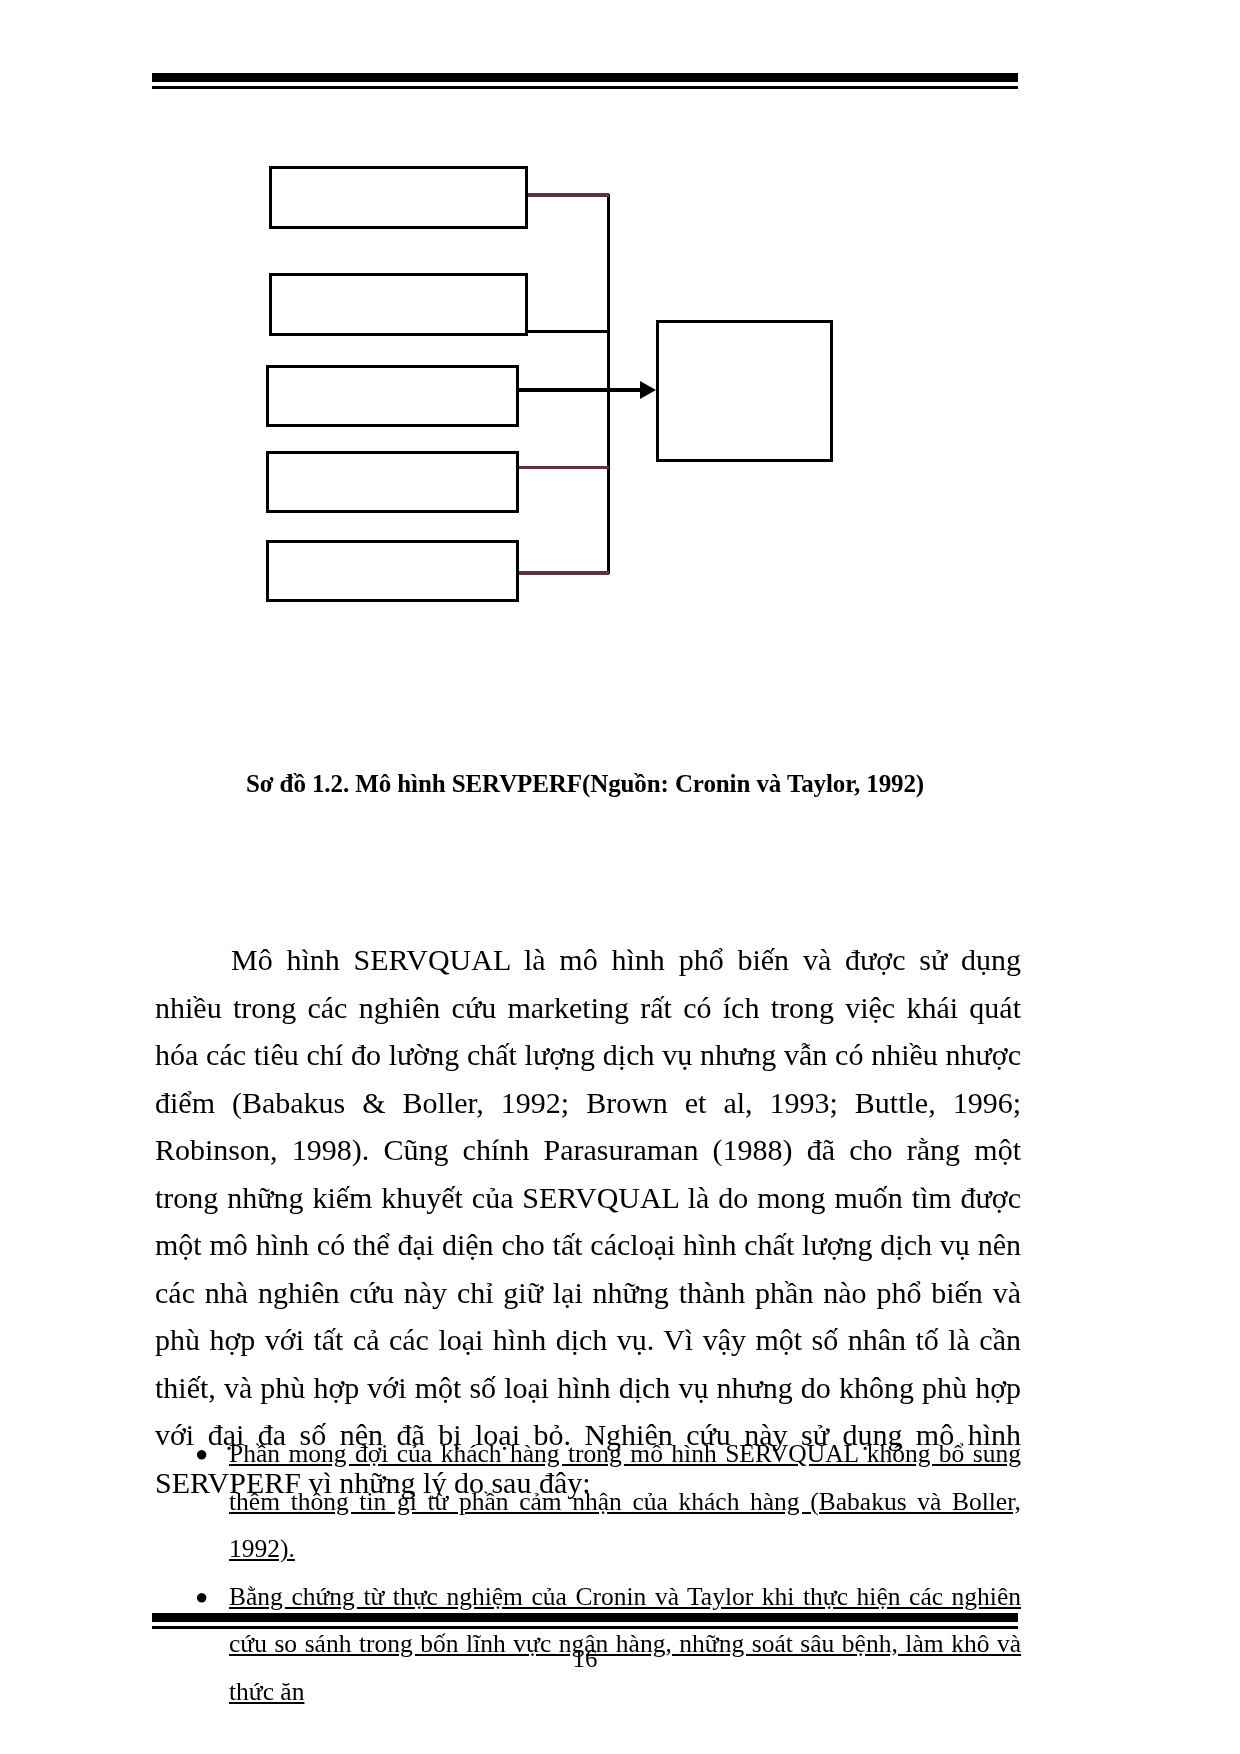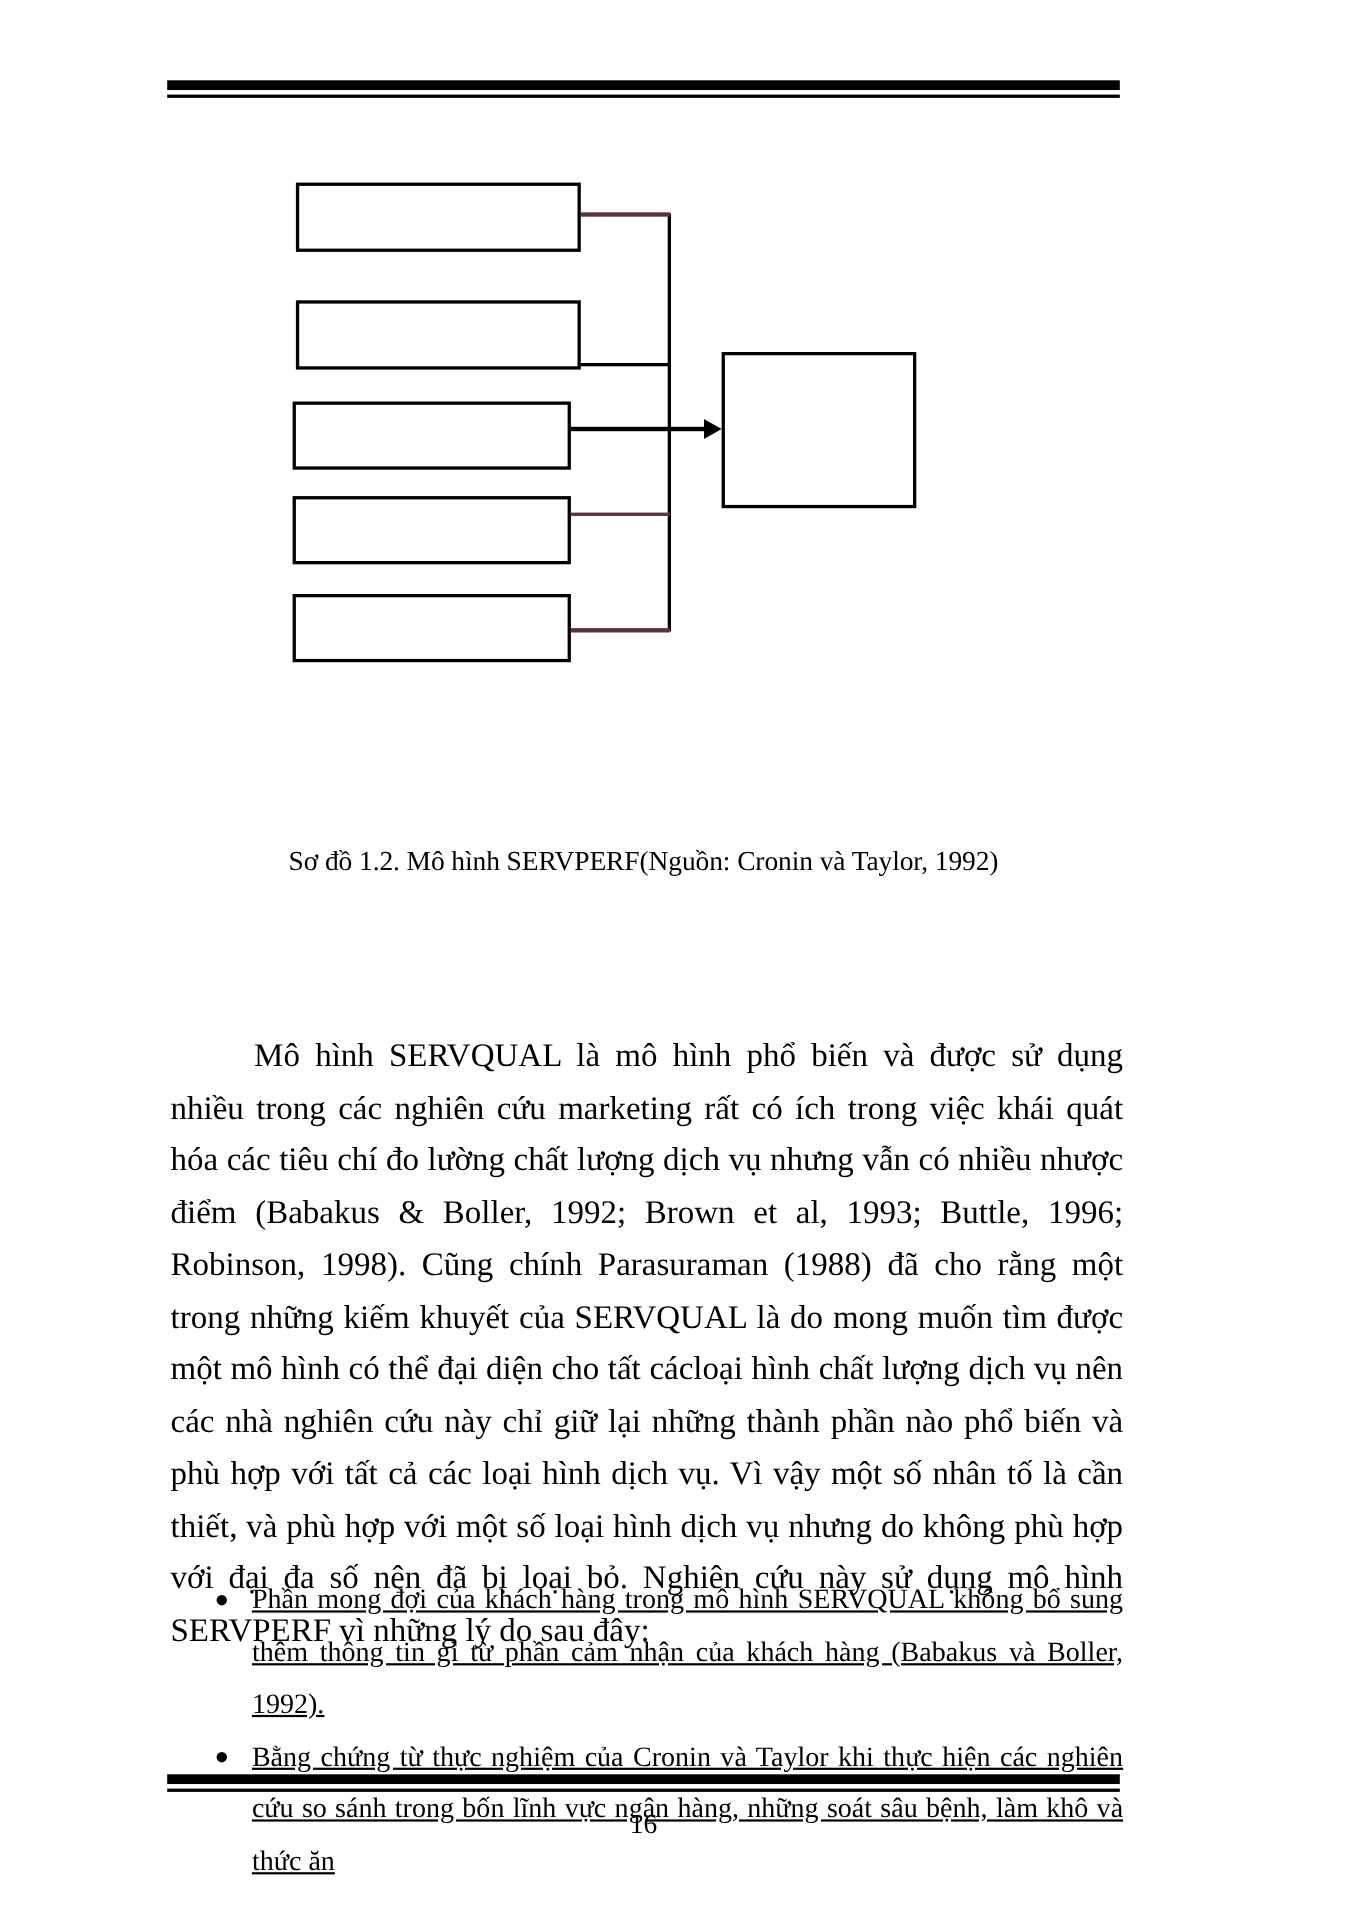--- a/index.html
+++ b/index.html
@@ -71,21 +71,21 @@
     border-left: 16px solid #000;
   }
 
   
   .caption {
     position: absolute;
     left: 152px;
     top: 770px;
     width: 866px;
     text-align: center;
-    font-weight: normal;
+    font-weight: bold;
     font-size: 25px;
     letter-spacing: -0.1px;
   }
   .heading {
     position: absolute;
     left: 155px;
     top: 874px;
     font-weight: bold;
     font-size: 25px;
   }

